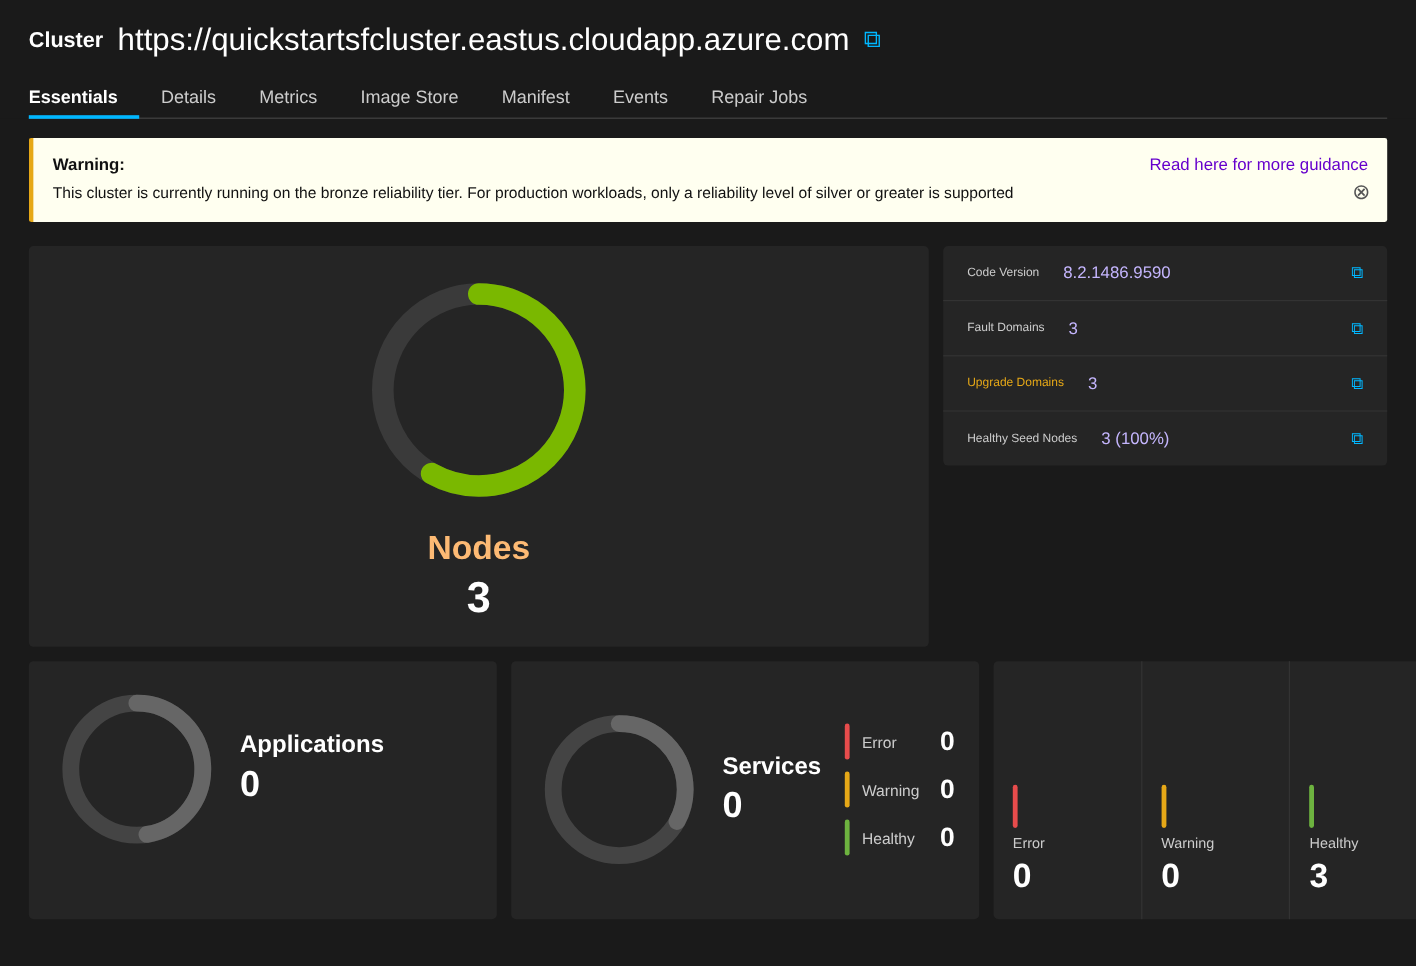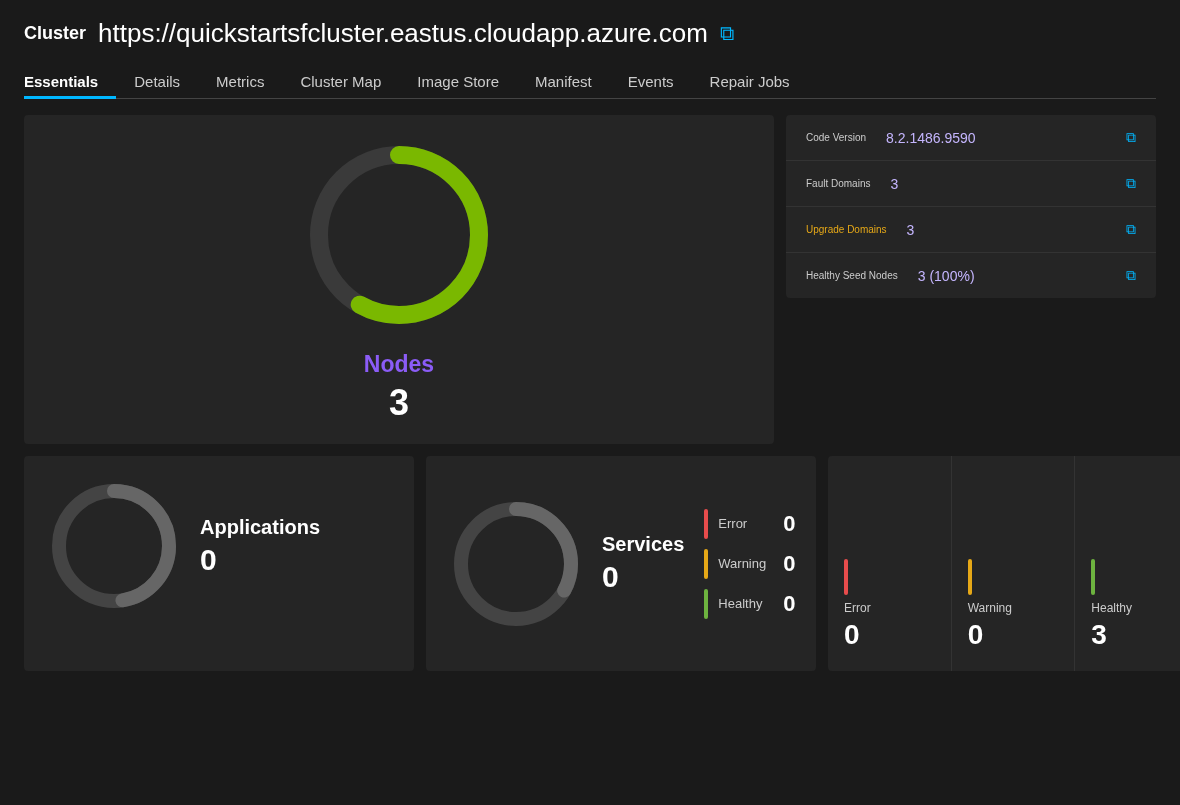--- a/index.html
+++ b/index.html
@@ -167,23 +167,23 @@
       background: #252525;
       border-radius: 4px;
       display: flex;
       flex-direction: column;
       align-items: center;
       justify-content: center;
       padding: 20px;
       grid-row: 1 / 3;
     }
     .nodes-label {
-      font-size: 23px;
+      font-size: 28px;
       font-weight: 600;
-      color: #8b5cf6;
+      color: #fdba74;
       margin-bottom: 4px;
     }
     .nodes-count {
       font-size: 36px;
       font-weight: 700;
       color: #fff;
     }
 
     
     .donut-wrapper {
@@ -330,30 +330,37 @@
 <div class="header">
   <div class="cluster-title">
     <span class="cluster-title-word">Cluster</span>
     <span class="cluster-url">https://quickstartsfcluster.eastus.cloudapp.azure.com</span>
     <span class="copy-icon">⧉</span>
   </div>
   <nav class="nav-tabs">
     <div class="nav-tab active">Essentials</div>
     <div class="nav-tab">Details</div>
     <div class="nav-tab">Metrics</div>
-    <div class="nav-tab">Cluster Map</div>
     <div class="nav-tab">Image Store</div>
     <div class="nav-tab">Manifest</div>
     <div class="nav-tab">Events</div>
     <div class="nav-tab">Repair Jobs</div>
   </nav>
 </div>
 
 <div class="main-content">
 
+  <div class="warning-banner">
+    <div class="warning-header">
+      <span class="warning-title">Warning:</span>
+      <a class="warning-link">Read here for more guidance</a>
+    </div>
+    <p class="warning-text">This cluster is currently running on the bronze reliability tier. For production workloads, only a reliability level of silver or greater is supported</p>
+    <span class="warning-close">⊗</span>
+  </div>
 
   <div class="dashboard-grid">
 
     <div class="info-panel">
       <div class="info-row">
         <div class="info-left">
           <span class="info-label">Code Version</span>
           <span class="info-value">8.2.1486.9590</span>
         </div>
         <span class="info-copy">⧉</span>

